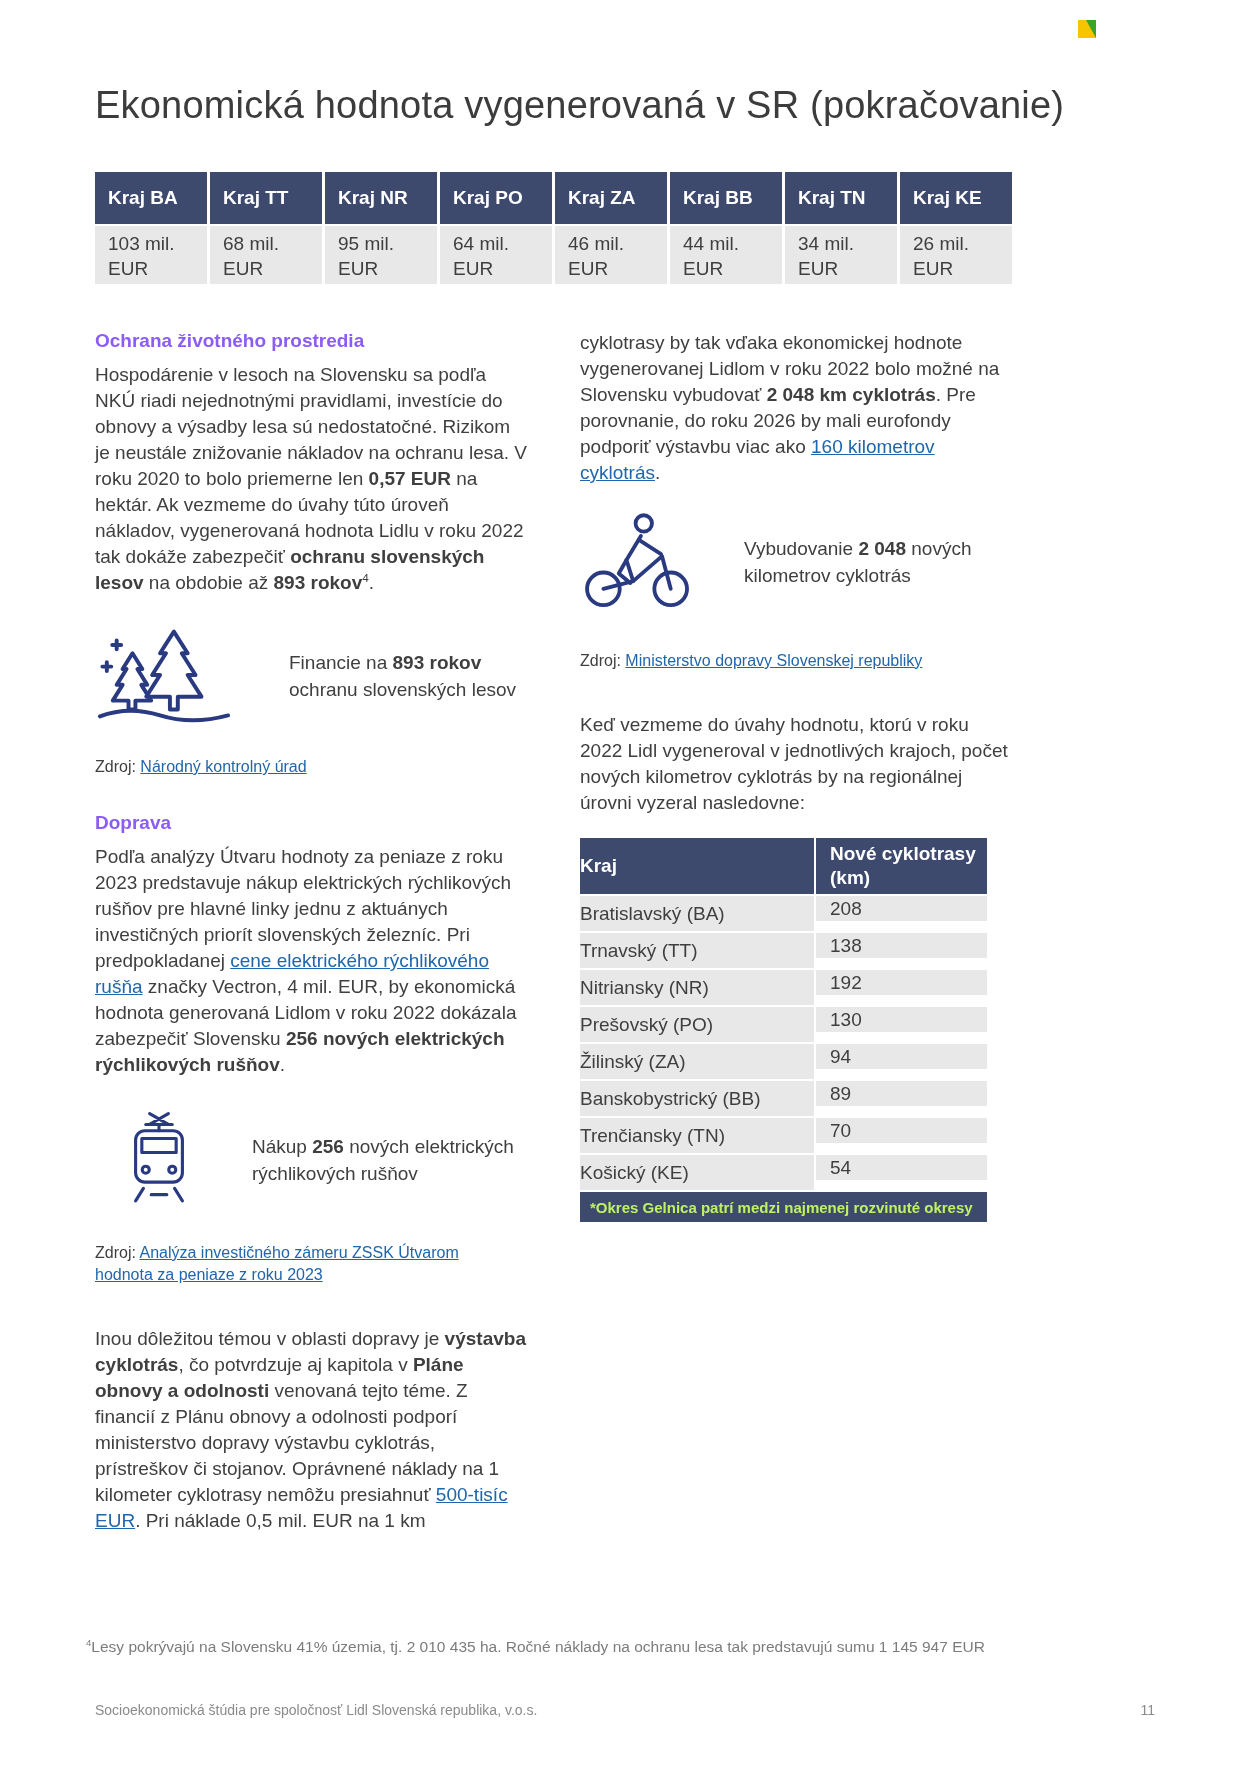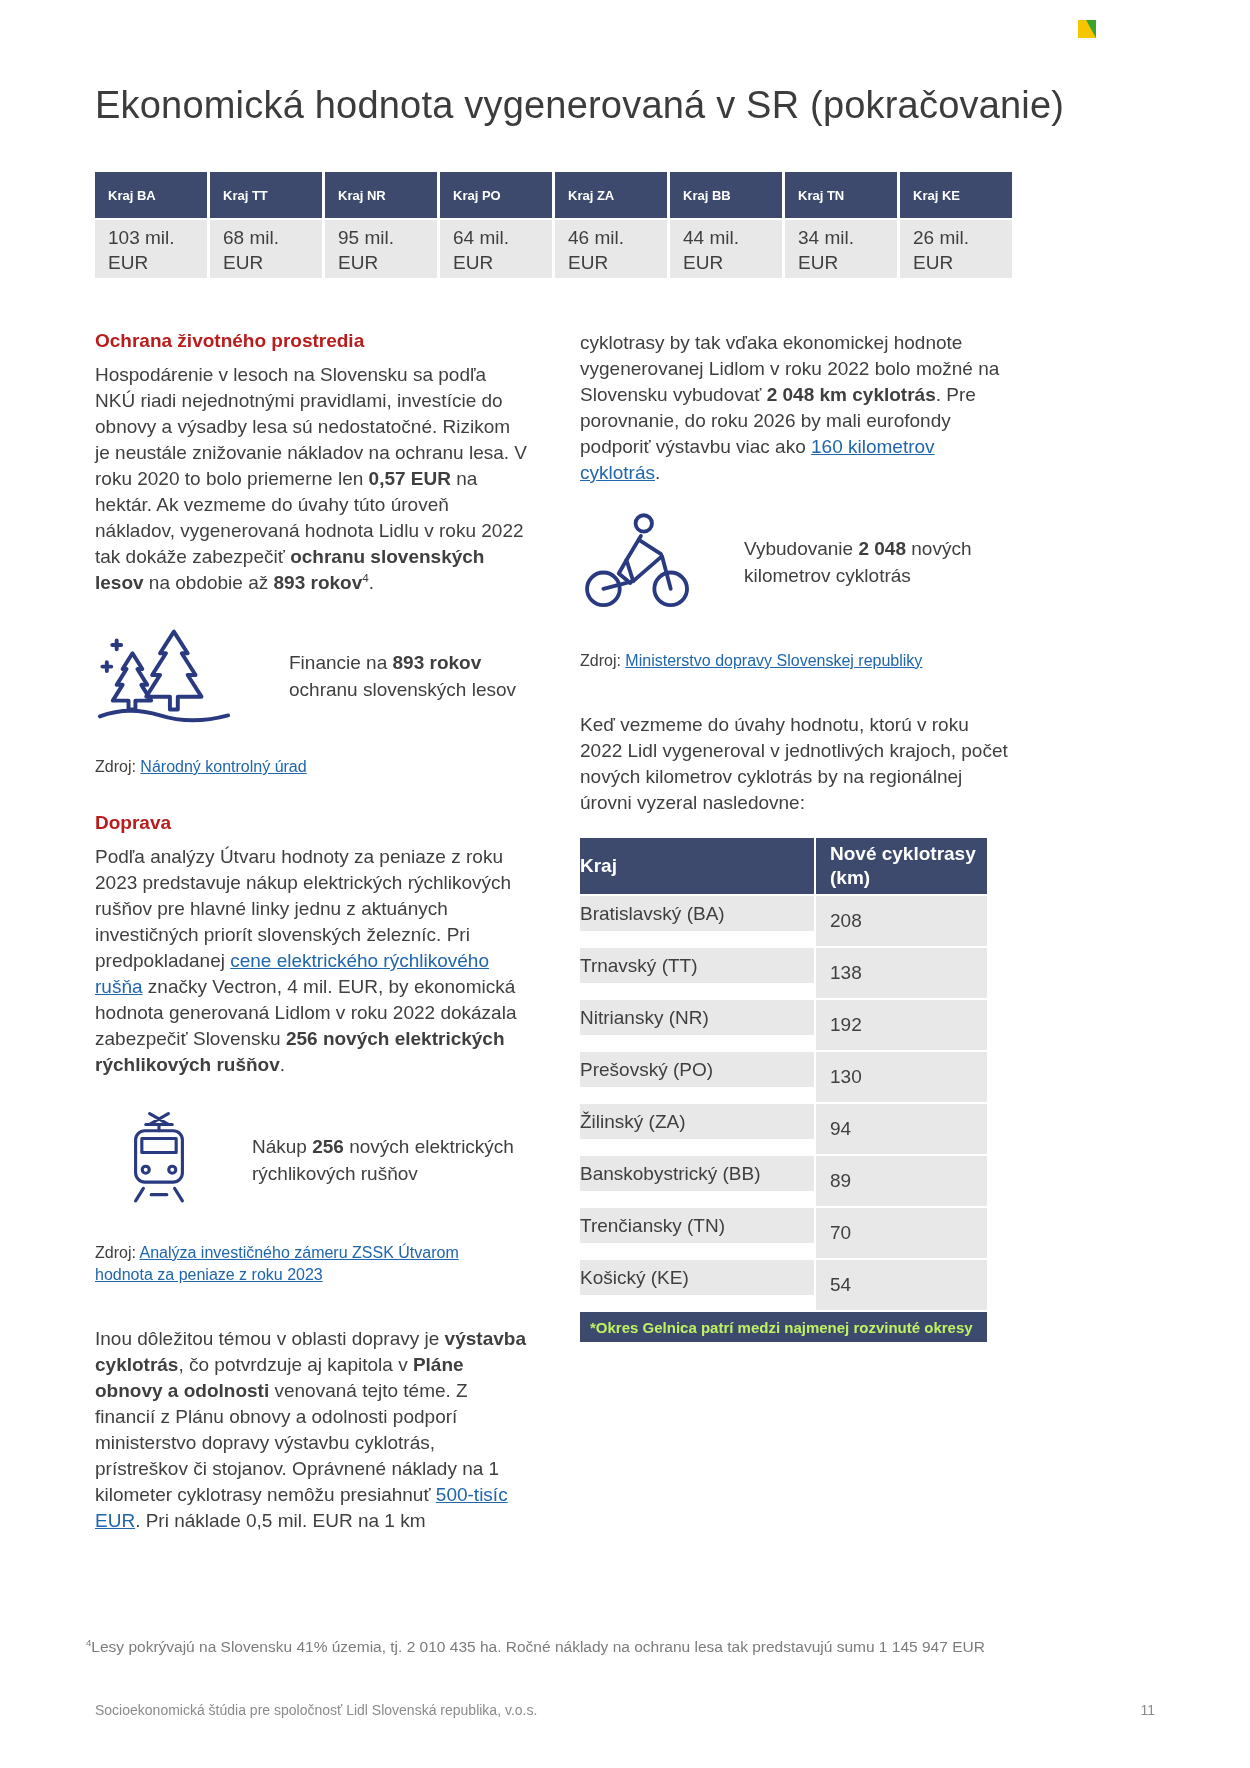--- a/index.html
+++ b/index.html
@@ -27,50 +27,50 @@
     position:absolute; left:95px; top:84px; width:1000px;
     font-size:38px; font-weight:400; color:#3c3c3c; letter-spacing:0.2px;
   }
   
   .region-table{
     position:absolute; left:95px; top:172px; width:917px;
     display:flex; gap:3px;
   }
   .region-col{ flex:1; display:flex; flex-direction:column; gap:2px; }
   .region-head{
-    background:#3d4a6e; color:#ffffff; font-weight:700; font-size:13px;
-    height:46px; display:flex; align-items:center; padding-left:13px;
+    background:#3d4a6e; color:#ffffff; font-weight:700; font-size:19px;
+    height:52px; display:flex; align-items:center; padding-left:13px;
   }
   .region-val{
     background:#e8e8e8; color:#3f3f3f; font-size:19px; line-height:25px;
     height:58px; padding:5px 8px 0 13px;
   }
   
   .columns{
     position:absolute; left:95px; top:330px; width:917px;
     display:flex; gap:53px;
   }
   .col{ display:flex; flex-direction:column; }
   .col-left{ width:432px; }
   .col-right{ width:432px; }
-  h2.sec{ color:#b91c1c; font-size:19px; font-weight:700; margin-bottom:10px; }
+  h2.sec{ color:#8b5cf6; font-size:19px; font-weight:700; margin-bottom:10px; }
   p.body{ font-size:19px; line-height:26px; margin-bottom:0; }
   .b{ font-weight:700; }
   a.link{ color:#2066ad; text-decoration:underline; cursor:pointer; }
   sup{ font-size:0.62em; vertical-align:super; line-height:0; }
   .callout{ display:flex; align-items:center; margin-top:28px; margin-bottom:10px;gap:18px; }
   .callout .icon{ flex:none; }
   .callout-text{ font-size:19px; line-height:27px; }
   .source{ font-size:16px; line-height:22px; margin-top:18px; } .spacer-m{ height:34px; } .spacer-l{ height:40px; }
   
   .kraj-table{ width:407px; margin-top:22px; }
   .kraj-row{ display:flex; gap:2px; margin-bottom:2px; }
   .kraj-cell-name, .kraj-cell-val{ background:#e8e8e8; font-size:19px; display:flex; align-items:center; }
   .kraj-cell-name{ width:234px; height:35px; }
-  .kraj-cell-val{ flex:1; height:50px; padding-left:14px; }
+  .kraj-cell-val{ flex:1; height:25px; padding-left:14px; }
   .kraj-head .kraj-cell-name, .kraj-head .kraj-cell-val{
     background:#3d4a6e; color:#ffffff; font-weight:700; height:56px; line-height:24px;
   }
   .kraj-note{
     background:#3d4a6e; color:#bef264; font-weight:700; font-size:15px;
     height:30px; display:flex; align-items:center; padding-left:10px; margin-top:0;
   }
   
   .footnote{
     position:absolute; left:86px; top:1636px; width:1060px;

